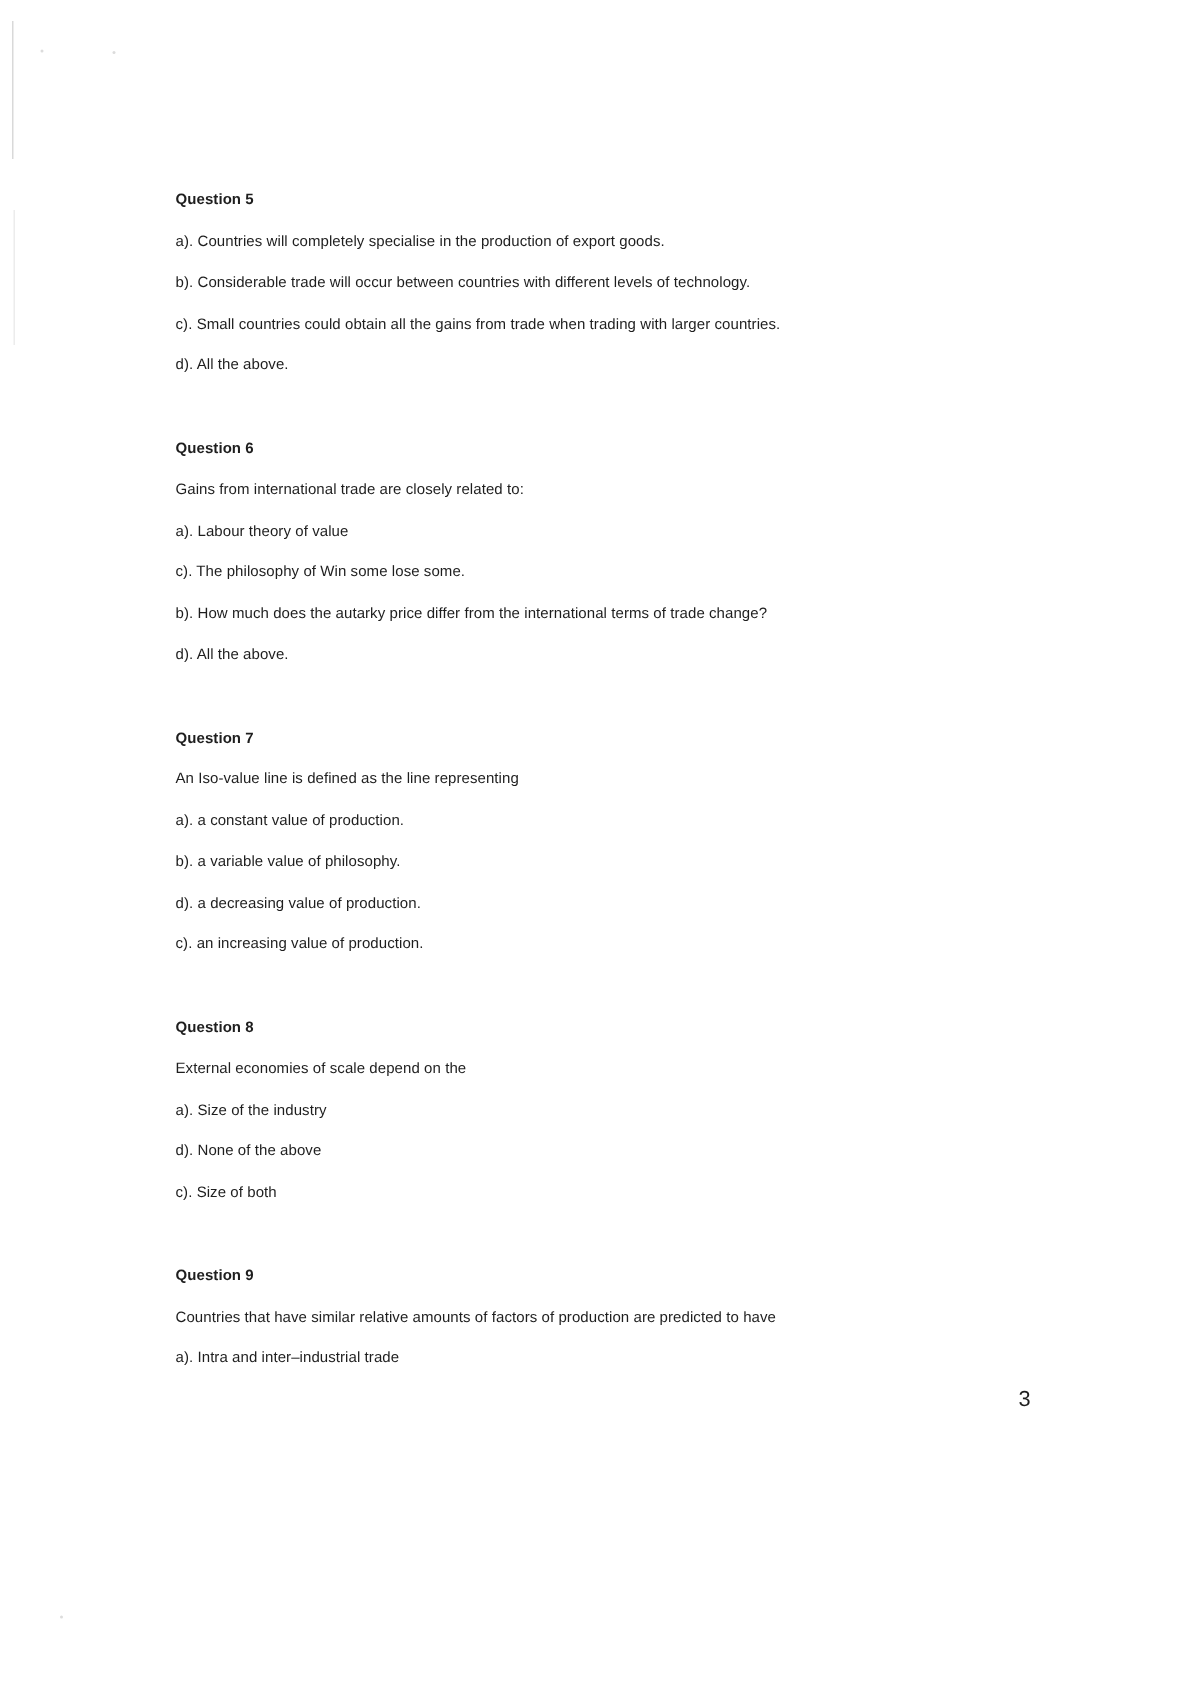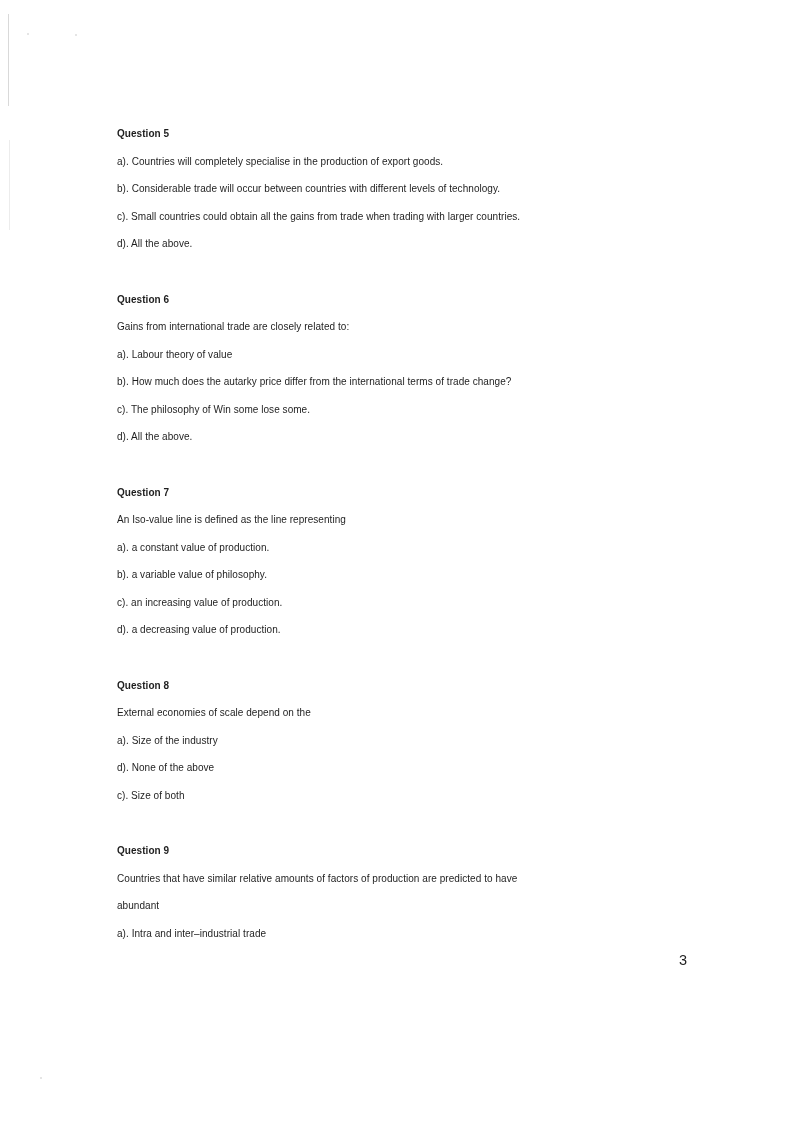--- a/index.html
+++ b/index.html
@@ -90,46 +90,45 @@
       <p>a). Countries will completely specialise in the production of export goods.</p>
       <p>b). Considerable trade will occur between countries with different levels of technology.</p>
       <p>c). Small countries could obtain all the gains from trade when trading with larger countries.</p>
       <p>d). All the above.</p>
     </section>
 
     <section class="question">
       <h2>Question 6</h2>
       <p>Gains from international trade are closely related to:</p>
       <p>a). Labour theory of value</p>
+      <p>c). The philosophy of Win some lose some.</p>
       <p>b). How much does the autarky price differ from the international terms of trade change?</p>
-      <p>c). The philosophy of Win some lose some.</p>
       <p>d). All the above.</p>
     </section>
 
     <section class="question">
       <h2>Question 7</h2>
       <p>An Iso-value line is defined as the line representing</p>
       <p>a). a constant value of production.</p>
       <p>b). a variable value of philosophy.</p>
+      <p>d). a decreasing value of production.</p>
       <p>c). an increasing value of production.</p>
-      <p>d). a decreasing value of production.</p>
     </section>
 
     <section class="question">
       <h2>Question 8</h2>
       <p>External economies of scale depend on the</p>
       <p>a). Size of the industry</p>
       <p>d). None of the above</p>
       <p>c). Size of both</p>
     </section>
 
     <section class="question">
       <h2>Question 9</h2>
       <p>Countries that have similar relative amounts of factors of production are predicted to have</p>
-      <p>abundant</p>
       <p>a). Intra and inter–industrial trade</p>
     </section>
 
     <div class="page-number">3</div>
 
   </main>
 
 </div>
 
 </body></html>

